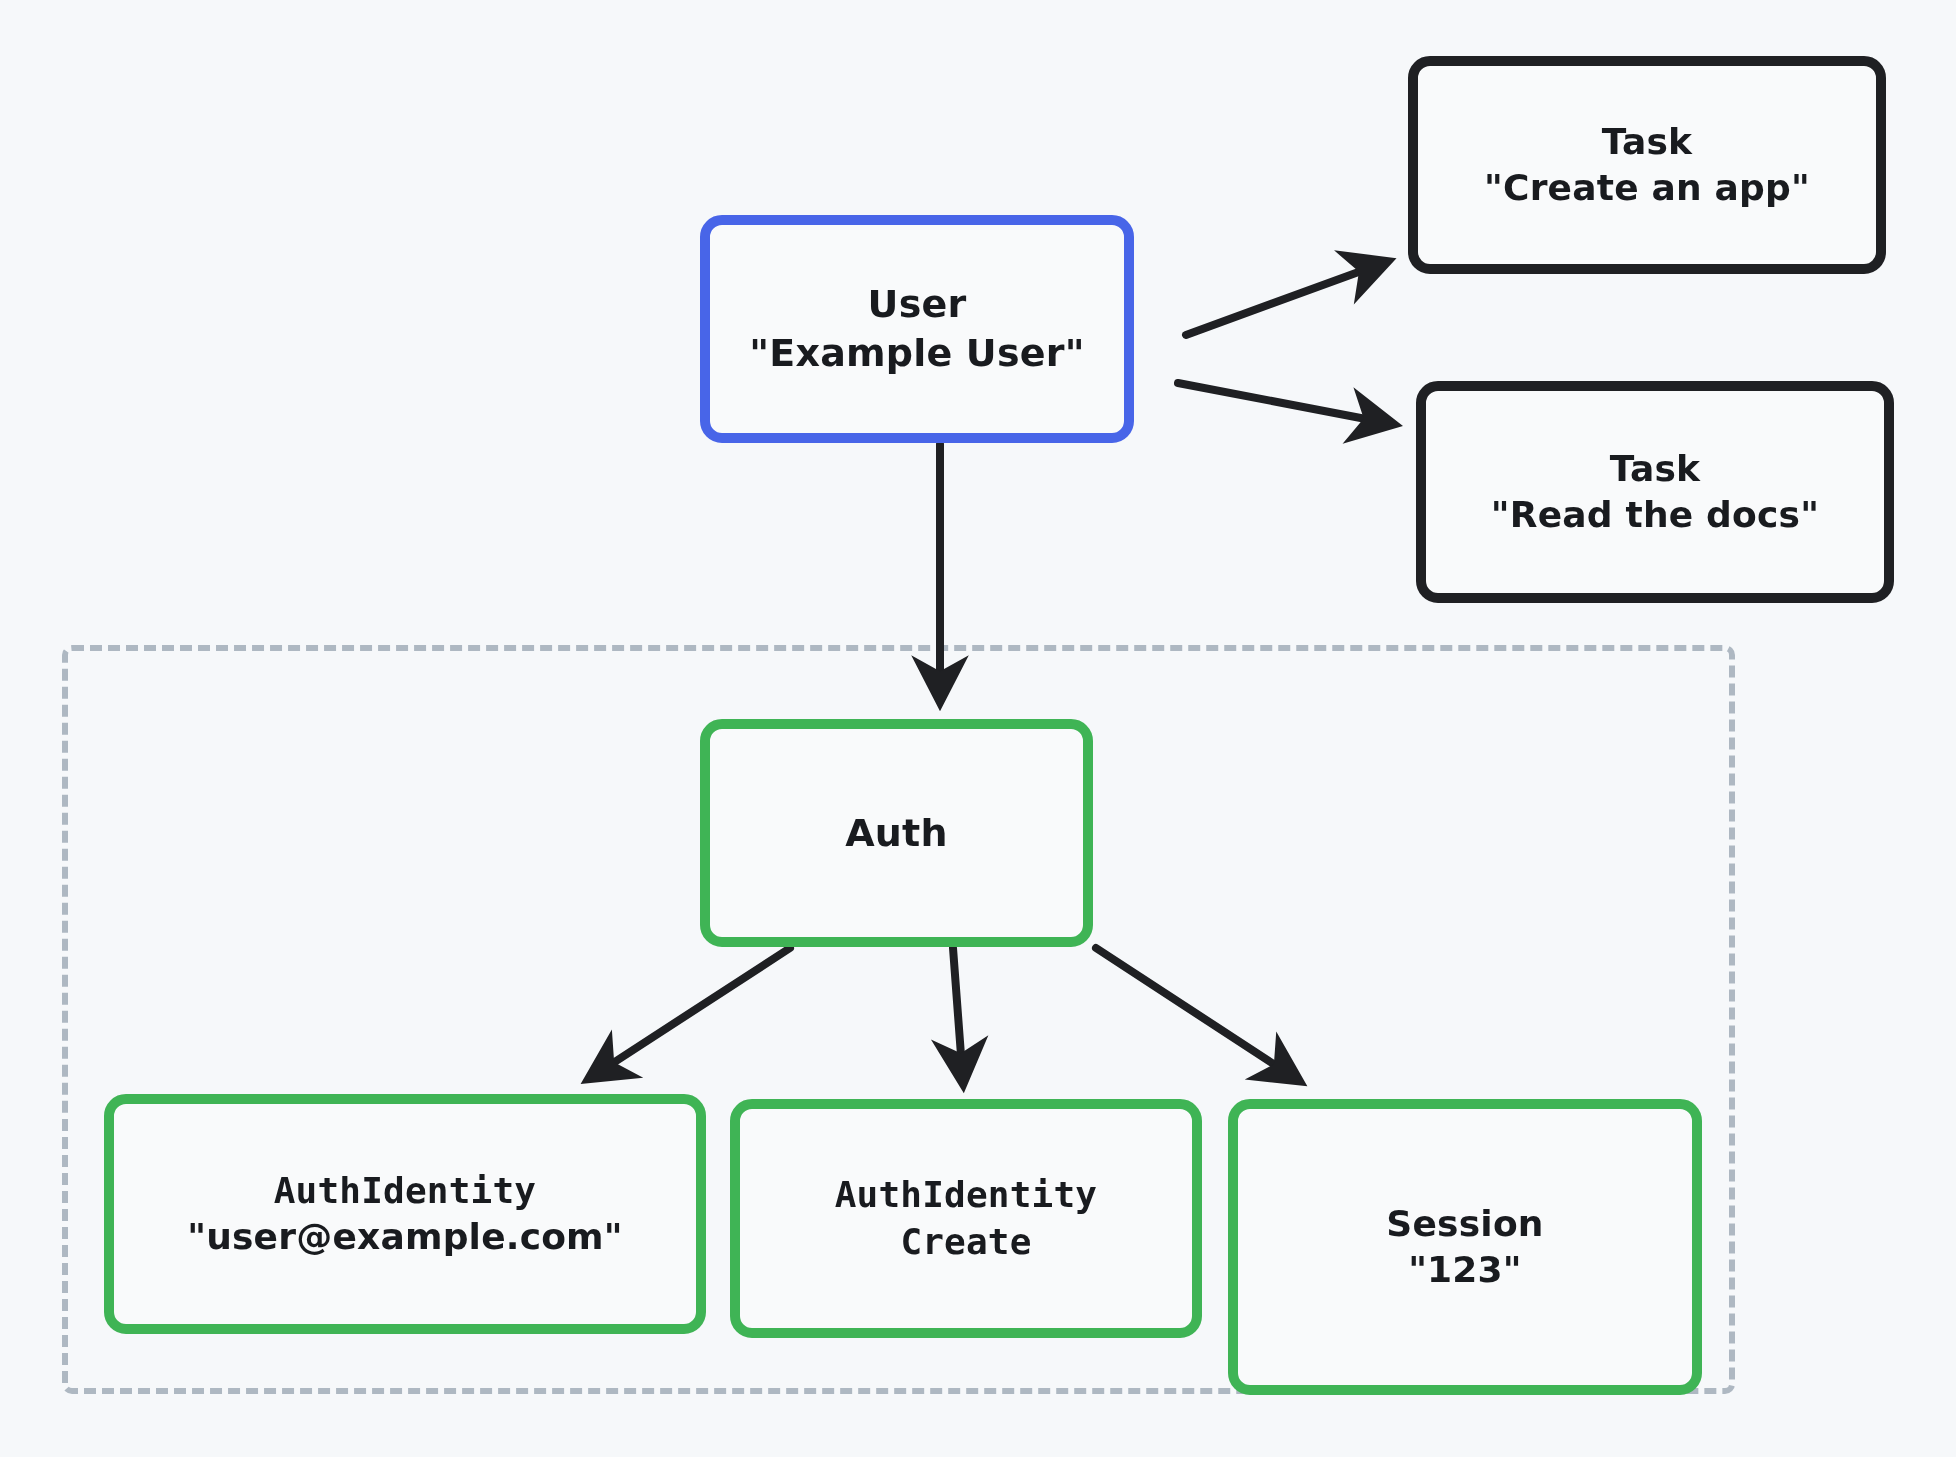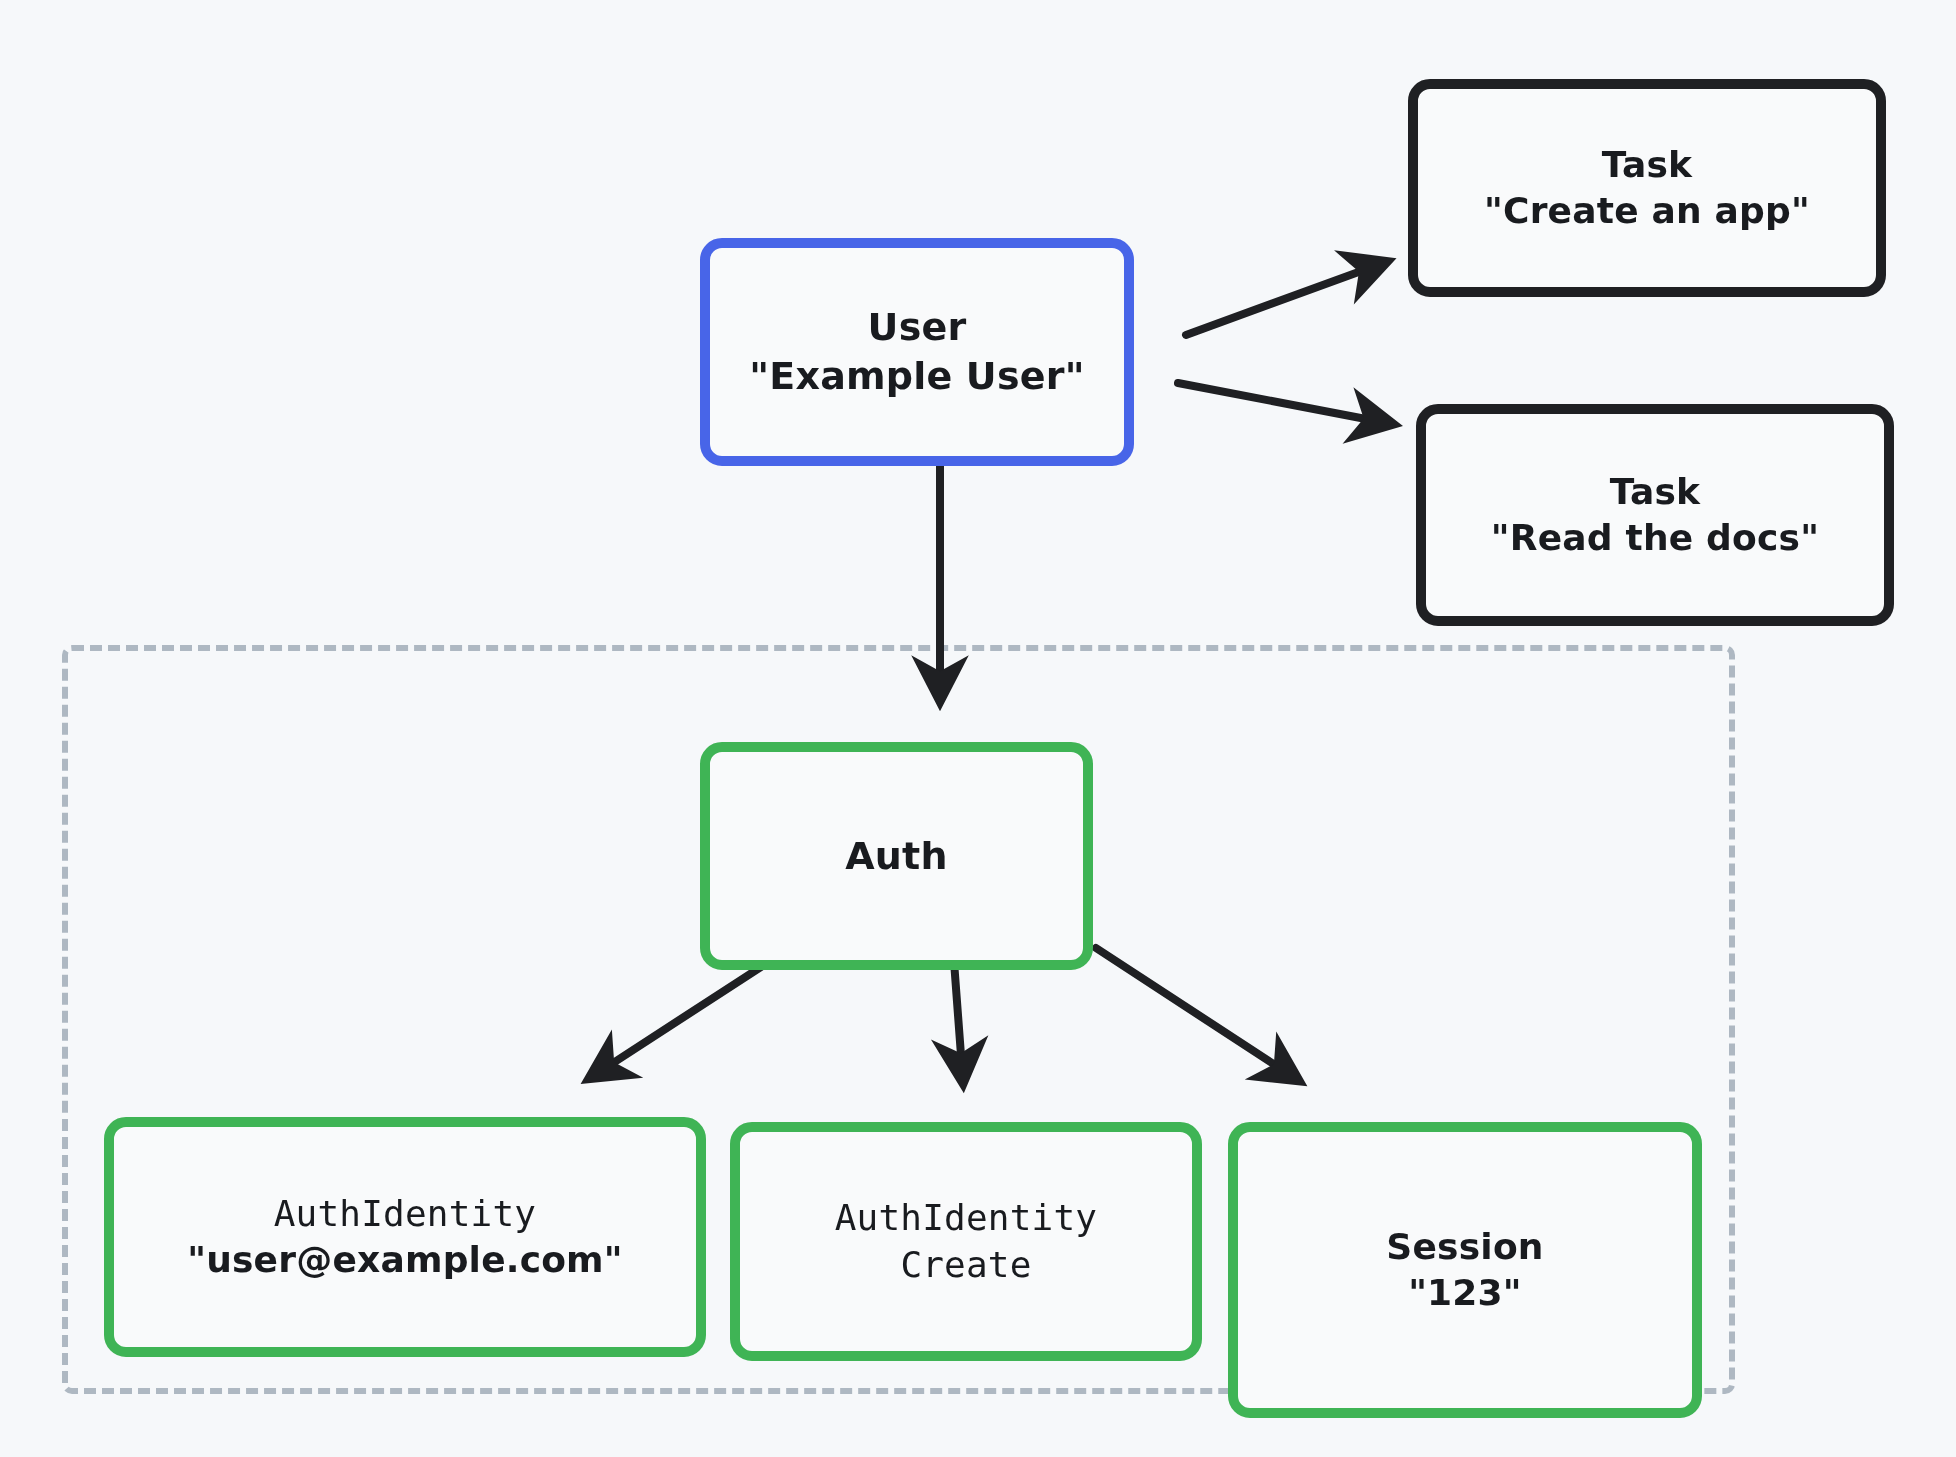--- a/index.html
+++ b/index.html
@@ -50,37 +50,36 @@
     border-style: solid;
     border-width: 10px;
     border-radius: 22px;
     display: flex;
     flex-direction: column;
     align-items: center;
     justify-content: center;
     z-index: 3;
     text-align: center;
     color: #191b1f;
-    margin-top: 23px;
   }
   .node .line {
     display: block;
     line-height: 1.28;
     white-space: nowrap;
     letter-spacing: 0.2px;
   }
 
   
   .hand {
     font-family: "DejaVu Sans", sans-serif;
     font-weight: bold;
   }
   .mono {
     font-family: "DejaVu Sans Mono", monospace;
-    font-weight: normal;
+    font-weight: bold;
   }
 
   .node-user     { border-color: #4865e8; }
   .node-task     { border-color: #1f2023; }
   .node-green    { border-color: #3fb455; }
 
   
   #node-user        { left: 700px;  top: 215px;  width: 434px;  height: 228px; }
   #node-task-create { left: 1408px; top: 56px;   width: 478px;  height: 218px; }
   #node-task-read   { left: 1416px; top: 381px;  width: 478px;  height: 222px; }

